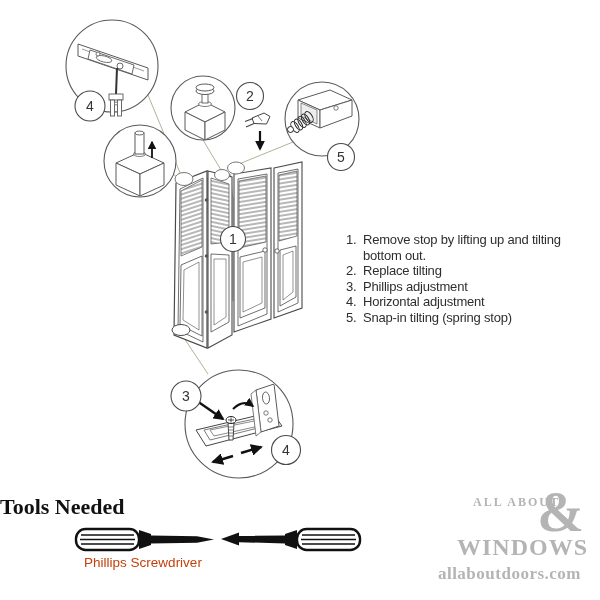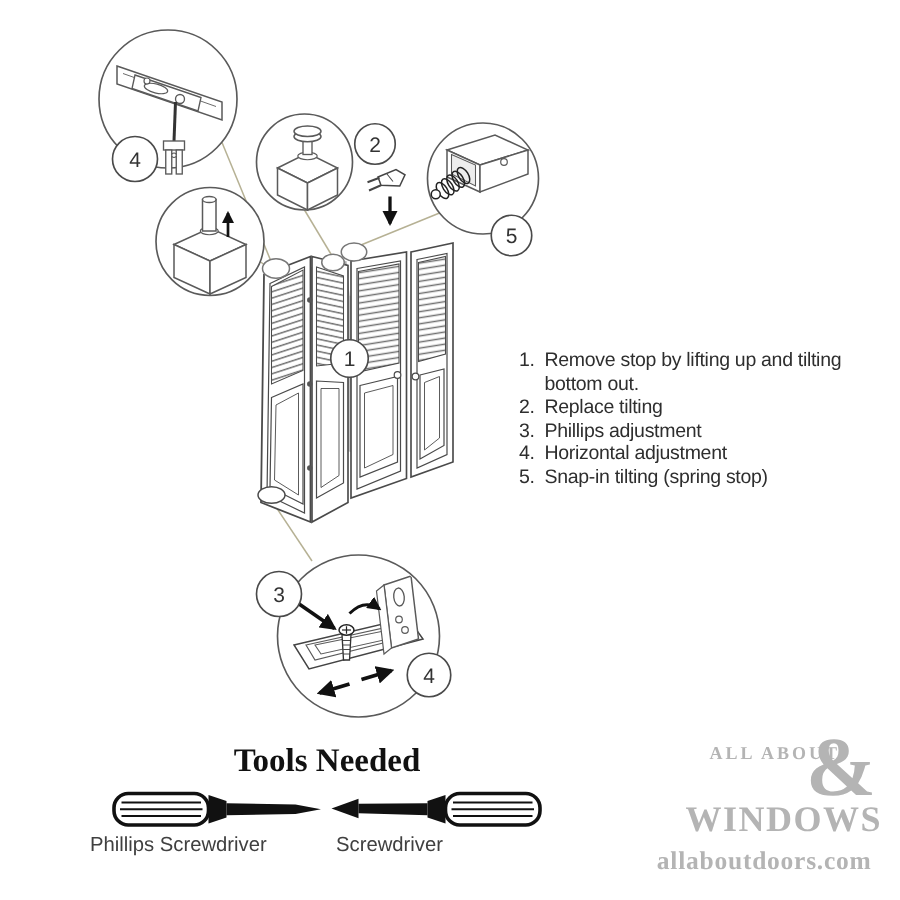--- a/index.html
+++ b/index.html
@@ -5,23 +5,23 @@
   html,body{margin:0;padding:0;background:#fff;}
   #page{position:relative;width:600px;height:600px;background:#fff;overflow:hidden;
         font-family:"Liberation Sans",sans-serif;}
   svg{position:absolute;left:0;top:0;}
   .callout-num{font-family:"Liberation Sans",sans-serif;font-size:14px;fill:#333;}
   .instructions{position:absolute;left:346px;top:232px;width:218px;
     font-size:13px;line-height:15.6px;color:#2e2e2e;letter-spacing:-0.2px;}
   .instr-row{display:flex;}
   .instr-num{width:17px;flex:none;}
   .instr-text{flex:1;}
-  .tools-heading{position:absolute;left:0;top:494px;width:436px;text-align:center;
+  .tools-heading{position:absolute;left:0;top:494px;width:436px;text-align:left;
     font-family:"Liberation Serif",serif;font-weight:bold;font-size:22px;color:#111;}
-  .tool-label{position:absolute;top:555px;font-size:13.5px;color:#404040;}
+  .tool-label{position:absolute;top:555px;font-size:13.5px;color:#c2410c;text-align:center;}
   .tool-label.phillips{left:60px;width:166px;}
   .tool-label.flat{left:224px;width:150px;}
   .watermark{position:absolute;left:380px;top:485px;width:220px;height:110px;
     font-family:"Liberation Serif",serif;font-weight:bold;color:#b4b4b4;}
   .wm-line1{position:absolute;top:10px;right:40px;font-size:12px;letter-spacing:2px;}
   .wm-amp{position:absolute;top:-1px;right:16px;font-size:56px;line-height:1;}
   .wm-doors{position:absolute;top:22px;right:60px;font-size:30px;letter-spacing:2px;line-height:1;}
   .wm-windows{position:absolute;top:50px;right:12px;font-size:24px;letter-spacing:1px;line-height:1;}
   .wm-url{position:absolute;top:80px;right:19px;font-size:17px;letter-spacing:0.5px;line-height:1;}
 </style>
@@ -267,21 +267,20 @@
     <span class="instr-text">Horizontal adjustment</span>
   </div>
   <div class="instr-row">
     <span class="instr-num">5.</span>
     <span class="instr-text">Snap-in tilting (spring stop)</span>
   </div>
 </div>
 
 <div class="tools-heading">Tools Needed</div>
 <div class="tool-label phillips">Phillips Screwdriver</div>
-<div class="tool-label flat">Screwdriver</div>
 
 <div class="watermark">
   <div class="wm-line1">ALL ABOUT</div>
   <div class="wm-amp">&amp;</div>
   <div class="wm-windows">WINDOWS</div>
   <div class="wm-url">allaboutdoors.com</div>
 </div>
 
 </div>
 

